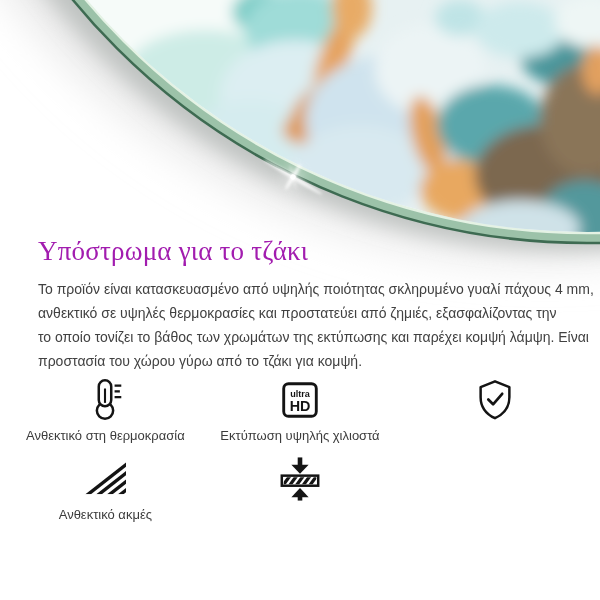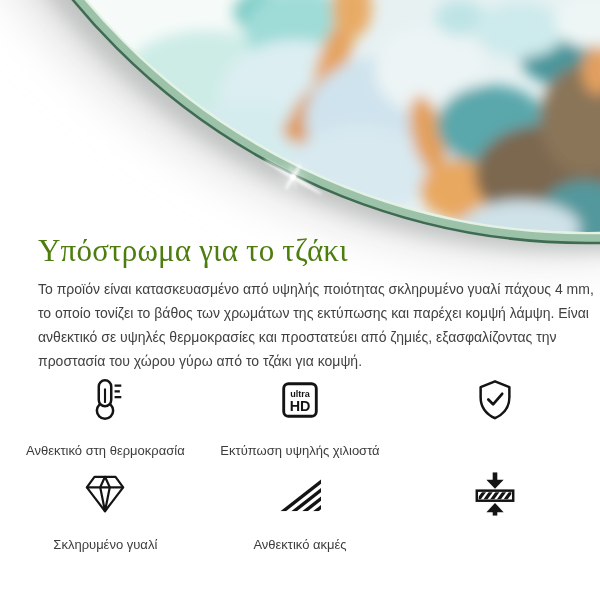--- a/index.html
+++ b/index.html
@@ -16,43 +16,43 @@
   }
   .content{
     position:relative;
     padding:234px 38px 0 38px;
     box-sizing:border-box;
   }
   h1.title{
     margin:0;
     font-family:"Liberation Serif", serif;
     font-weight:400;
-    font-size:31px;
+    font-size:27px;
     line-height:34px;
-    color:#4d7c0f;
+    color:#a21caf;
     letter-spacing:0.2px;
   }
   h1.title span{display:block;}
   .description{
     margin:9px 0 0 0;
     font-size:14px;
     line-height:24px;
     color:#414141;
   }
   .description span{display:block;white-space:nowrap;}
   .features{
     display:grid;
     grid-template-columns:repeat(3,1fr);
     row-gap:12px;
     margin:4px -30px 0 -30px;
   }
   .feature{display:flex;flex-direction:column;align-items:center;}
-  .feat-icon{height:46px;display:flex;align-items:center;justify-content:center;}
+  .feat-icon{height:46px;display:flex;align-items:flex-start;justify-content:center;}
   .feature-label{
-    margin-top:20px;
+    margin-top:5px;
     font-size:13px;
     line-height:16px;
     color:#3c3c3c;
     text-align:right;
   }
 </style>
 </head>
 <body>
 
 <div class="hero">
@@ -128,22 +128,22 @@
 </div>
 
 <div class="content">
 
   <h1 class="title">
     <span>Υπόστρωμα για το τζάκι</span>
   </h1>
 
   <p class="description">
     <span>Το προϊόν είναι κατασκευασμένο από υψηλής ποιότητας σκληρυμένο γυαλί πάχους 4 mm,</span>
+    <span>ανθεκτικό σε υψηλές θερμοκρασίες και προστατεύει από ζημιές, εξασφαλίζοντας την</span>
     <span>το οποίο τονίζει το βάθος των χρωμάτων της εκτύπωσης και παρέχει κομψή λάμψη. Είναι</span>
-    <span>ανθεκτικό σε υψηλές θερμοκρασίες και προστατεύει από ζημιές, εξασφαλίζοντας την</span>
     <span>προστασία του χώρου γύρω από το τζάκι για κομψή.</span>
   </p>
 
   <div class="features">
 
     <div class="feature">
       <div class="feat-icon">
         <svg width="46" height="46" viewBox="0 0 48 48">
           <circle cx="24" cy="35" r="8.5" fill="none" stroke="#141414" stroke-width="2.6"></circle>
           <rect x="17.5" y="3.5" width="13" height="27" rx="6.5" fill="#ffffff" stroke="#141414" stroke-width="2.6"></rect>
@@ -169,33 +169,20 @@
 
     <div class="feature">
       <div class="feat-icon">
         <svg width="46" height="46" viewBox="0 0 48 48">
           <path d="M24 4.5 L39 10.5 V21 C39 31 33.5 38.5 24 43 C14.5 38.5 9 31 9 21 V10.5 Z" fill="none" stroke="#141414" stroke-width="2.6" stroke-linejoin="round"></path>
           <path d="M17 23.5 L22 28.5 L31.5 17.5" fill="none" stroke="#141414" stroke-width="2.8" stroke-linecap="round" stroke-linejoin="round"></path>
         </svg>
       </div>
     </div>
 
-    <div class="feature">
-      <div class="feat-icon">
-        <svg width="46" height="44" viewBox="0 0 48 46">
-          <g fill="none" stroke="#141414" stroke-width="2.3" stroke-linejoin="round">
-            <polygon points="5,16 13,5 35,5 43,16 24,41"></polygon>
-            <line x1="5" y1="16" x2="43" y2="16"></line>
-            <polyline points="19,16 24,5 29,16"></polyline>
-            <polyline points="19,16 24,41 29,16"></polyline>
-          </g>
-        </svg>
-      </div>
-      <div class="feature-label">Σκληρυμένο γυαλί</div>
-    </div>
 
     <div class="feature">
       <div class="feat-icon">
         <svg width="46" height="42" viewBox="0 0 48 44">
           <defs>
             <clipPath id="triClip">
                 <polygon points="2,40 46,40 46,5"></polygon>
               </clipPath>
           </defs>
           <g clip-path="url(#triClip)">

